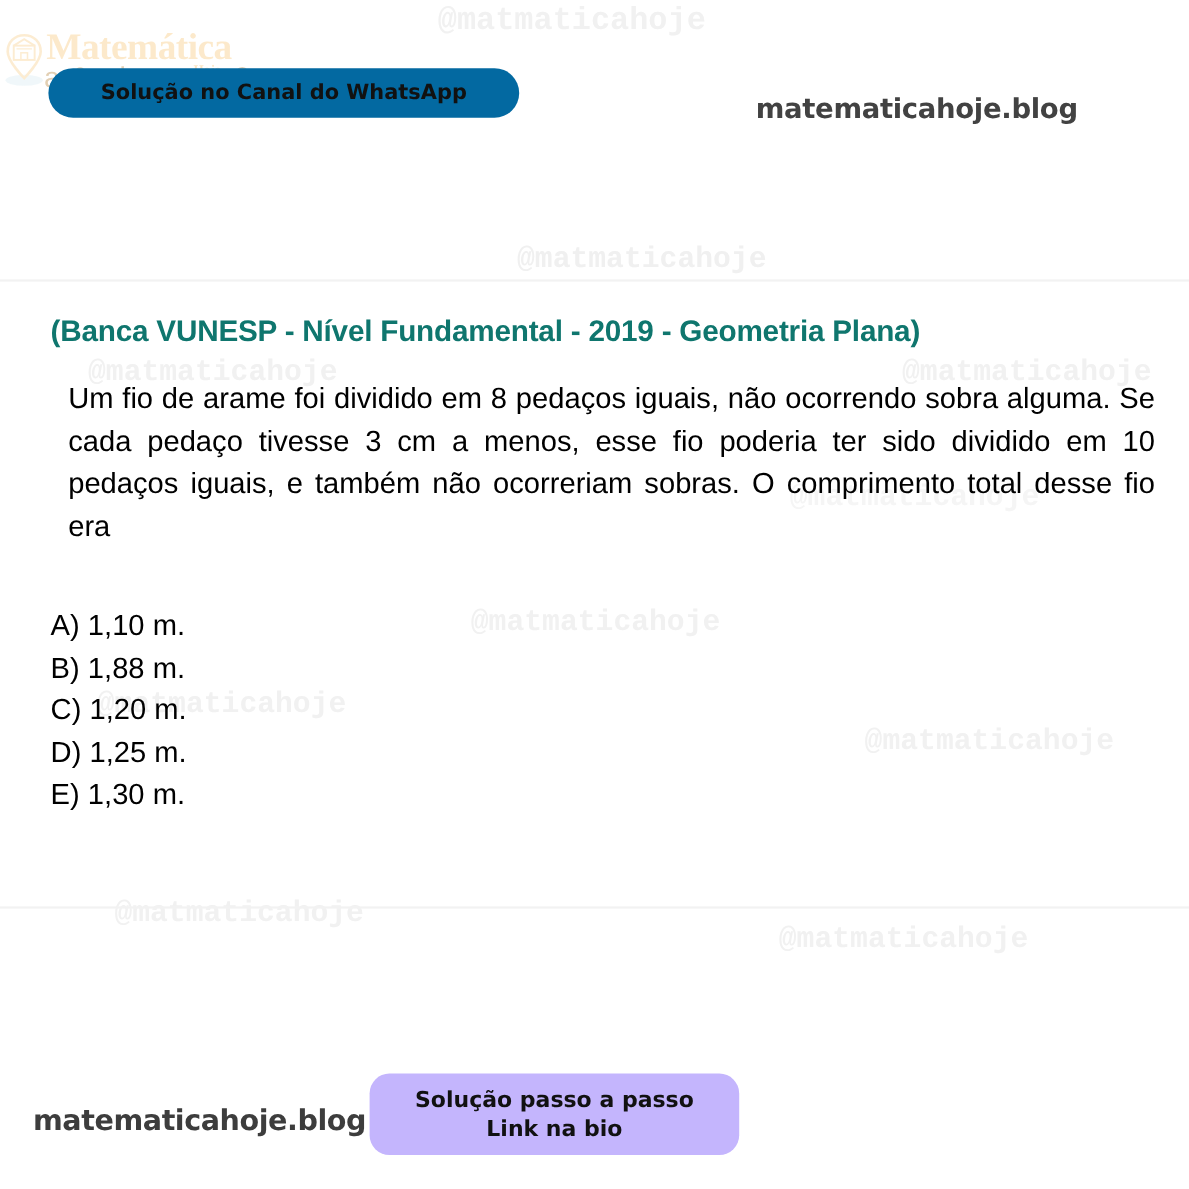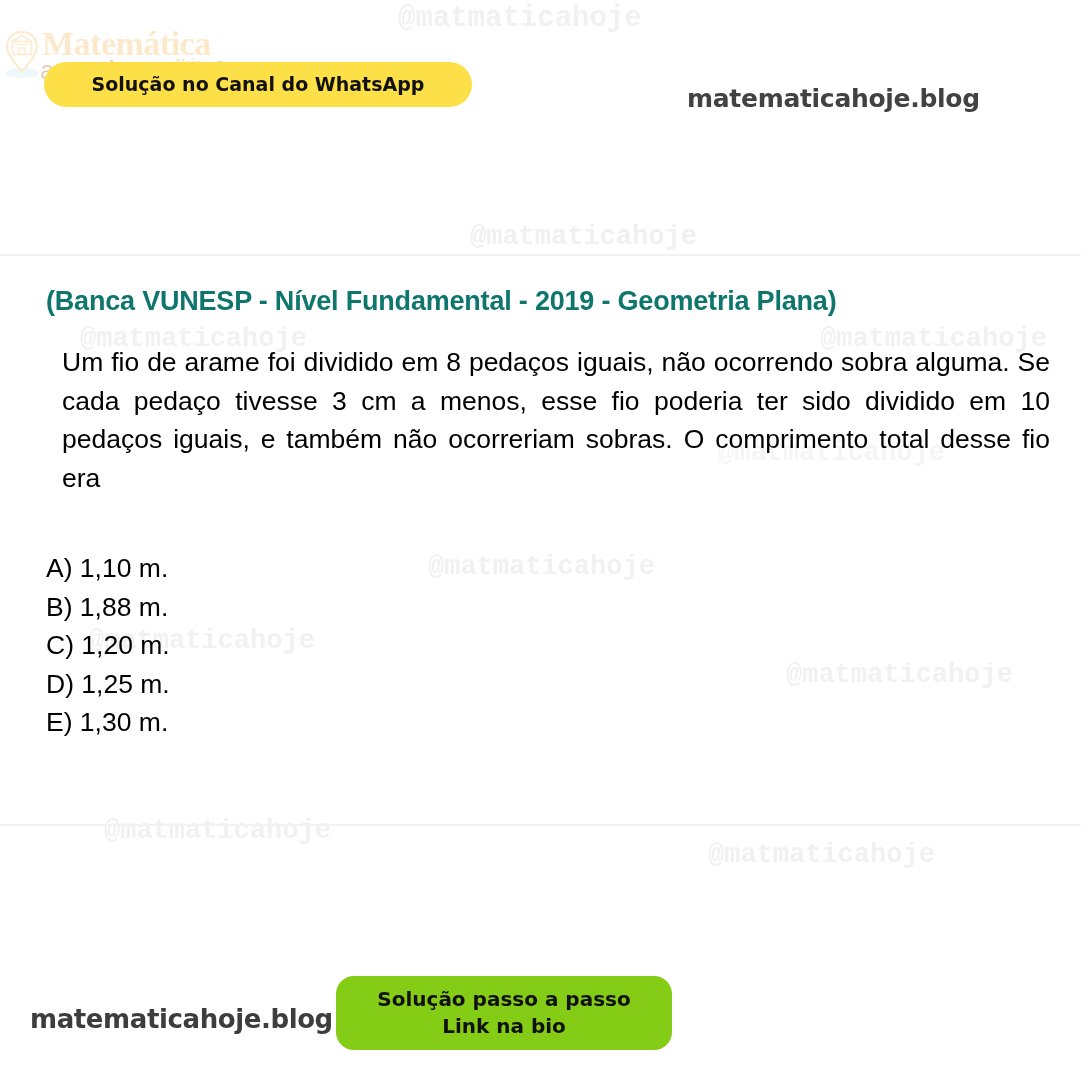--- a/index.html
+++ b/index.html
@@ -77,21 +77,21 @@
     left: 0px;
     top: 0px;
   }
 
   #whatsapp-cta {
     position: absolute;
     left: 44px;
     top: 62px;
     width: 428px;
     height: 45px;
-    background: #fde047;
+    background: #0369a1;
     border: none;
     border-radius: 23px;
     color: #111111;
     font-family: "DejaVu Sans", sans-serif;
     font-weight: bold;
     font-size: 19px;
     text-align: center;
     line-height: 45px;
     cursor: pointer;
     padding: 0;
@@ -177,21 +177,21 @@
     font-size: 26px;
     color: #3d3d3d;
     letter-spacing: -0.4px;
   }
   #bio-cta {
     position: absolute;
     left: 336px;
     top: 16px;
     width: 336px;
     height: 74px;
-    background: #84cc16;
+    background: #c4b5fd;
     border: none;
     border-radius: 18px;
     cursor: pointer;
     padding: 0;
     display: flex;
     flex-direction: column;
     align-items: center;
     justify-content: center;
   }
   #bio-cta span {

